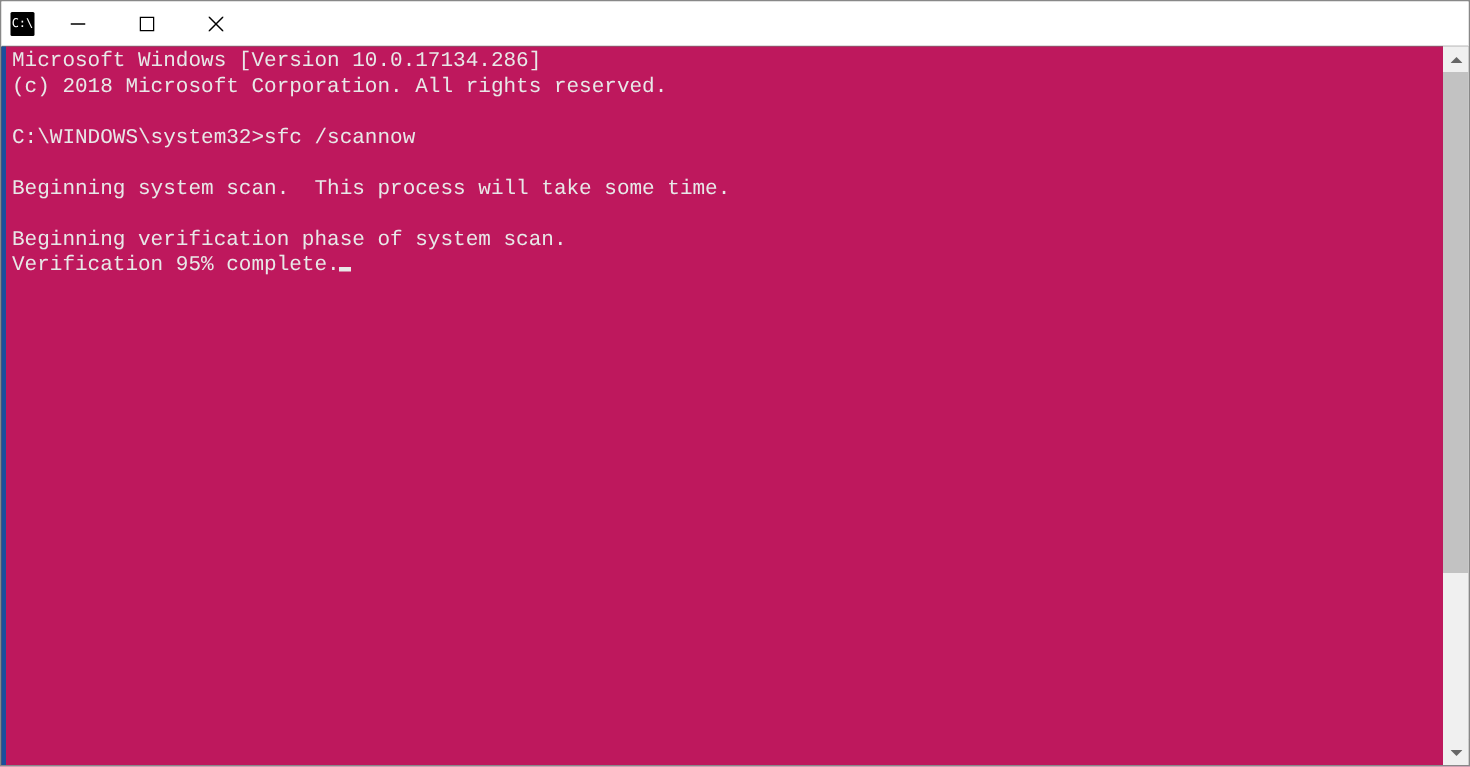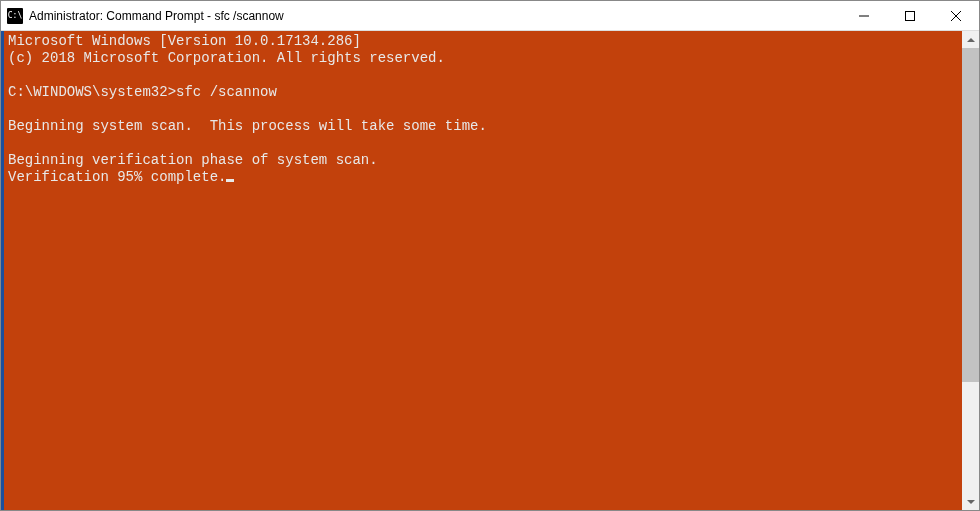--- a/index.html
+++ b/index.html
@@ -63,21 +63,21 @@
     display: flex;
     background: #000;
     position: relative;
   }
   .leftedge {
     width: 3px;
     background: #1b4f9c;
   }
   .terminal {
     flex: 1;
-    background: #c2410c;
+    background: #be185d;
     color: #e8e8e8;
     font-family: Consolas, "Courier New", monospace;
     font-size: 14px;
     line-height: 17px;
     padding: 2px 4px;
     white-space: pre;
     overflow: hidden;
     position: relative;
   }
   .scrollbar {
@@ -116,21 +116,20 @@
     vertical-align: baseline;
     margin-bottom: -1px;
   }
 </style>
 </head>
 <body>
 
 <div class="window">
   <div class="titlebar">
     <span class="icon">C:\</span>
-    <span class="title">Administrator: Command Prompt - sfc  /scannow</span>
     <div class="controls">
       <div class="btn">
         <svg width="10" height="10" viewBox="0 0 10 10">
             <line x1="0" y1="5" x2="10" y2="5" stroke="#000" stroke-width="1"></line>
           </svg>
       </div>
       <div class="btn">
         <svg width="10" height="10" viewBox="0 0 10 10">
             <rect x="0.5" y="0.5" width="9" height="9" fill="none" stroke="#000" stroke-width="1"></rect>
           </svg>

